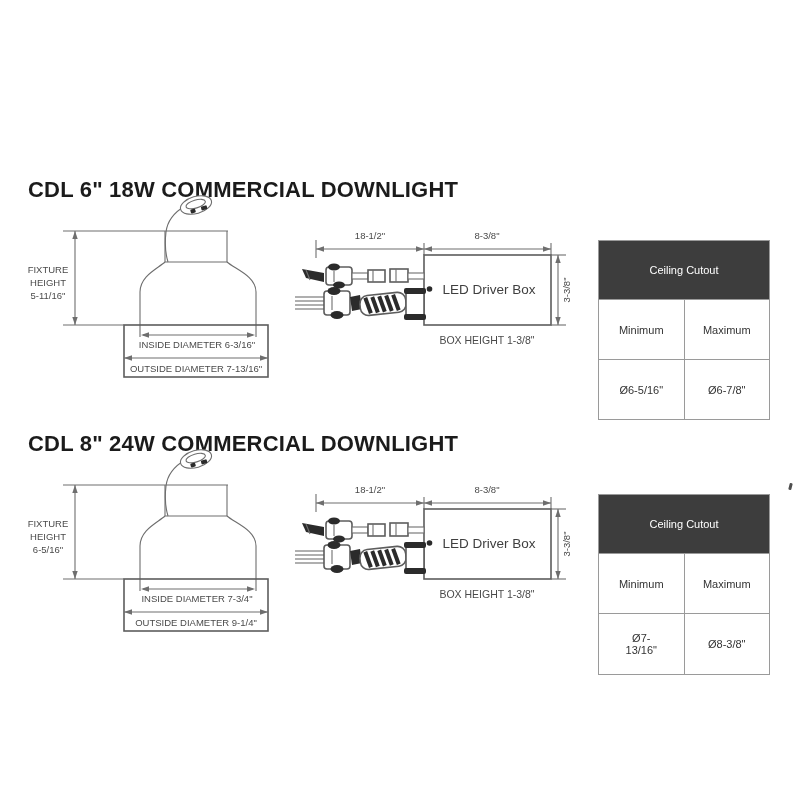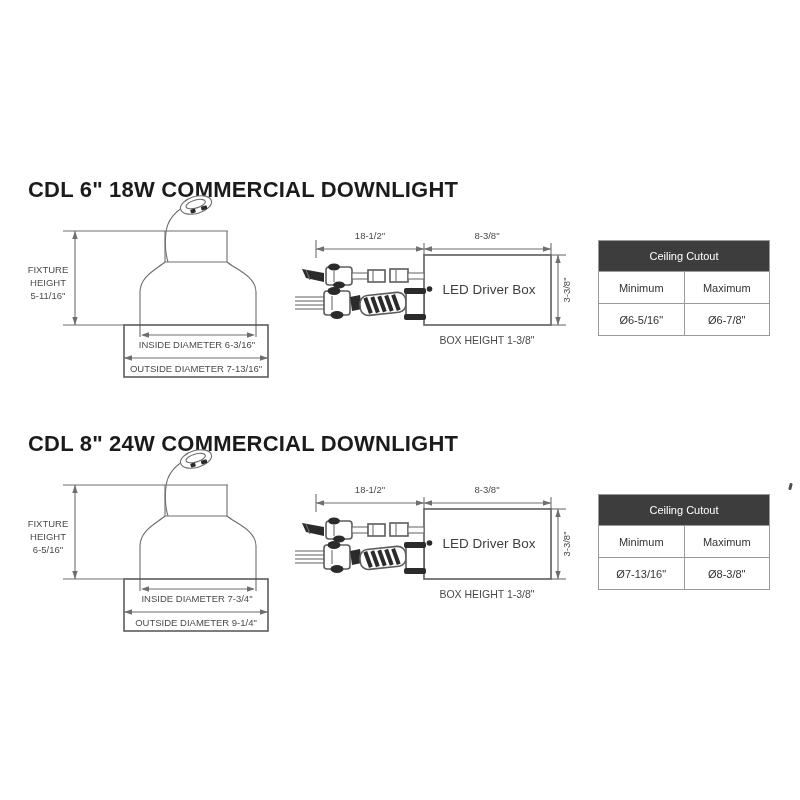--- a/index.html
+++ b/index.html
@@ -10,21 +10,21 @@
   .drawing{position:absolute;}
   svg text{font-family:"Liberation Sans", sans-serif;fill:#4a4a4a;}
   .ln{stroke:#6e6e6e;stroke-width:1.1;fill:none;}
   .thk{stroke:#5d5d5d;stroke-width:1.6;fill:none;}
   .ah{fill:#6e6e6e;stroke:none;}
   .dk{fill:#2b2b2b;stroke:none;}
   .wfill{fill:#ffffff;}
   .dtxt{font-size:9.5px;}
   .btxt{font-size:13.5px;fill:#3f3f3f;}
   .cutout-table{position:absolute;width:172px;border-collapse:collapse;table-layout:fixed;font-size:11px;color:#333;}
-  .cutout-table th,.cutout-table td{border:1px solid #9a9a9a;text-align:center;padding:4px;font-weight:normal;margin-left:31px;}
+  .cutout-table th,.cutout-table td{border:1px solid #9a9a9a;text-align:center;padding:18px;font-weight:normal;margin-left:31px;}
   .cutout-table .hdr{background:#3d3d3d;color:#ffffff;height:22px;font-size:11px;}
   .cutout-table .colrow td{height:23px;}
   .cutout-table .valrow td{height:23px;}
   .stray{position:absolute;left:789px;top:483px;width:3px;height:7px;background:#4f4f4f;transform:rotate(14deg);border-radius:1px;}
 </style>
 </head>
 <body>
 
 <div id="page">
 

